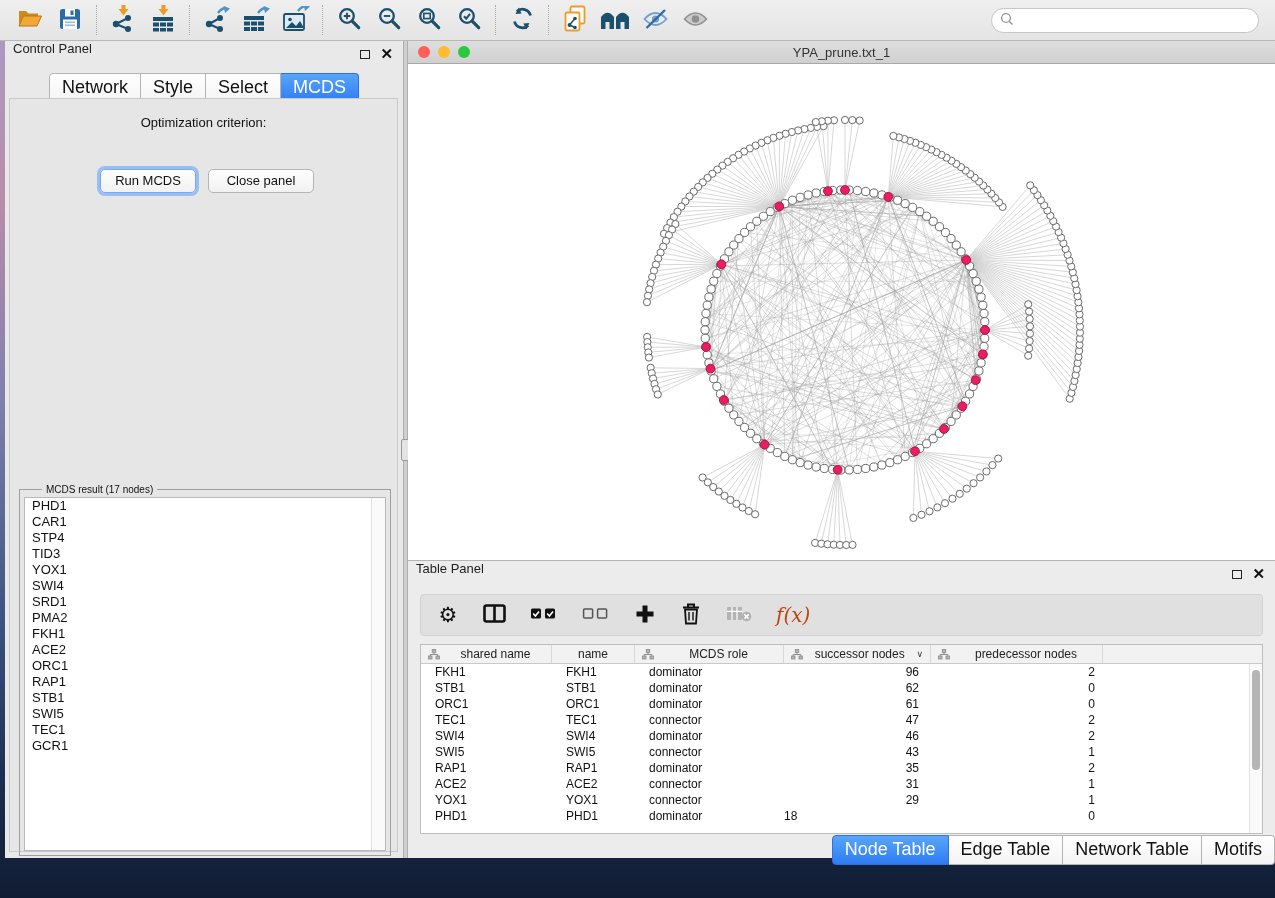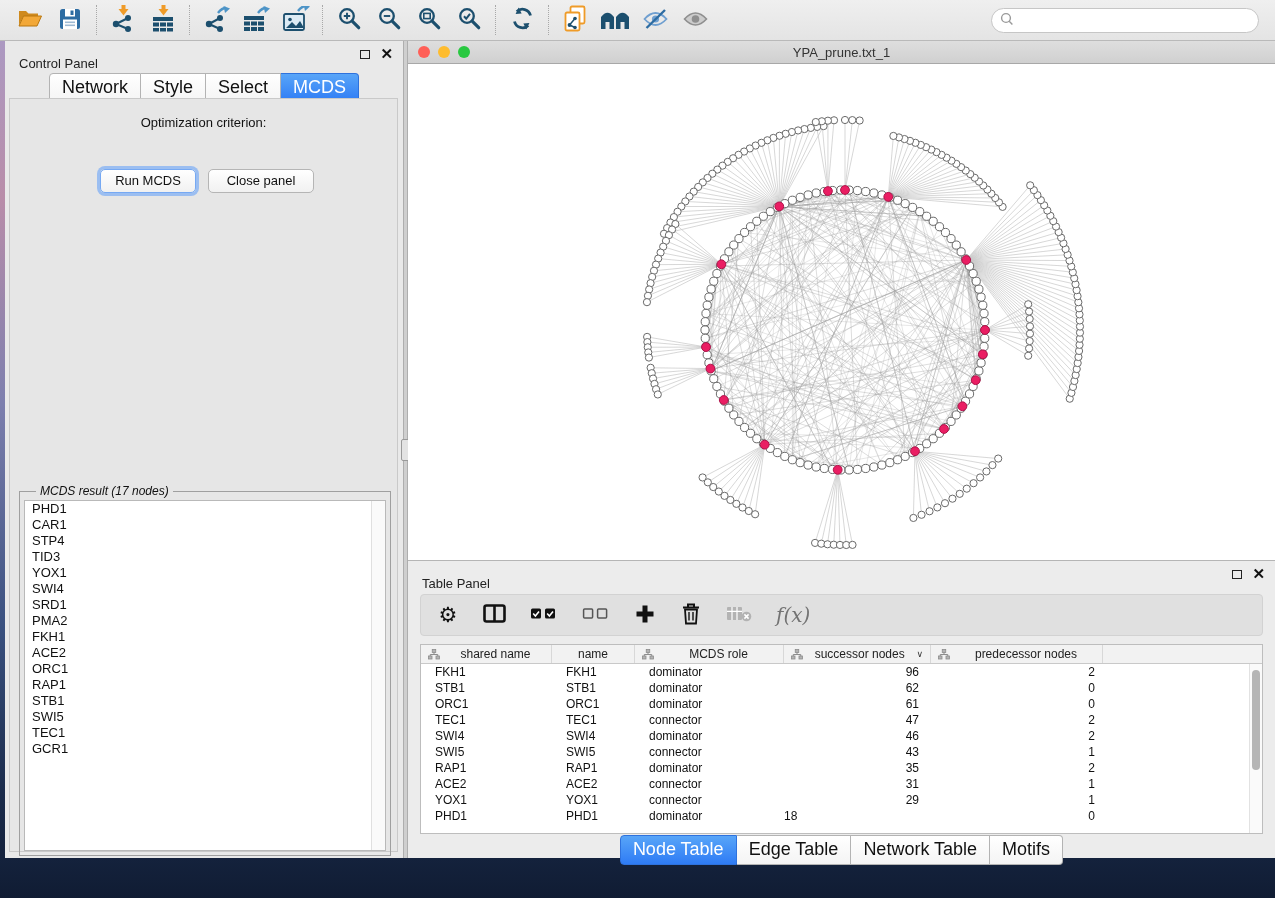--- a/index.html
+++ b/index.html
@@ -16,21 +16,21 @@
   .search-wrap { position:absolute; right:16px; top:8px; width:268px; height:25px; background:#fff;
                  border:1px solid #c6c6c6; border-radius:13px; display:flex; align-items:center; padding-left:8px; }
   .search-wrap input { border:none; outline:none; flex:1; font-size:13px; background:transparent; margin-left:6px; }
 
   
   .main { position:absolute; left:0; top:41px; width:1275px; height:817px; }
   .desktop-strip-left { position:absolute; left:0; top:0; width:5px; height:817px; }
 
   
   .control-panel { position:absolute; left:5px; top:0; width:398px; height:817px; background:#e9e9e9; }
-  .panel-header { position:relative; height:30px; display:flex; align-items:flex-end; padding:0 14px; }
+  .panel-header { position:relative; height:30px; display:flex; align-items:flex-start; padding:0 8px; }
   .panel-title { font-size:13px; color:#222; }
   .panel-header-icons { position:absolute; right:10px; top:8px; display:flex; gap:10px; align-items:center; }
   .float-box { width:10px; height:9px; border:1.5px solid #222; display:inline-block; background:transparent; }
   .close-x { font-size:15px; font-weight:bold; color:#111; line-height:10px; }
 
   .seg { display:flex; }
   .seg .tab { background:linear-gradient(#ffffff,#f4f4f4); border:1px solid #b3b3b3; border-left:none;
               padding:3px 12px 4px; font-size:18px; color:#111; white-space:nowrap; }
   .seg .tab:first-child { border-left:1px solid #b3b3b3; border-radius:4px 0 0 4px; }
   .seg .tab:last-child { border-radius:0 4px 4px 0; }
@@ -47,21 +47,21 @@
                 background:linear-gradient(#6fb1f9,#2e7bf5); display:flex; flex-direction:column;
                 align-items:center; justify-content:center; gap:2px; }
   .arr-up { width:0; height:0; border-left:3.5px solid transparent; border-right:3.5px solid transparent; border-bottom:4.5px solid #fff; }
   .arr-dn { width:0; height:0; border-left:3.5px solid transparent; border-right:3.5px solid transparent; border-top:4.5px solid #fff; }
   .btn { position:absolute; height:24px; background:linear-gradient(#ffffff,#f1f1f1); border:1px solid #b5b5b5;
          border-radius:5px; font-size:13px; color:#111; text-align:center; line-height:22px; }
   .btn.focus-ring { box-shadow:0 0 0 3px rgba(92,156,250,.55); border-color:#76a9f3; }
 
   .mcds-group { position:absolute; left:9px; top:385px; width:372px; height:372px;
                 border:1px solid #9f9f9f; background:transparent; }
-  .mcds-group legend { font-size:12px; color:#111; margin-left:16px; padding:0 4px;font-style:italic; }
+  .mcds-group legend { font-size:10px; color:#111; margin-left:22px; padding:0 4px; }
   .mcds-list { position:absolute; left:4px; right:4px; top:2px; bottom:4px; background:#fff;
                border:1px solid #b9b9b9; overflow:hidden; }
   .mcds-item { font-size:13px; line-height:16px; padding-left:7px; color:#111; }
   .mcds-scroll { position:absolute; right:0; top:0; bottom:0; width:14px; background:#fafafa; border-left:1px solid #e0e0e0; }
 
   
   .vsplit { position:absolute; left:403px; top:0; width:5px; height:817px; background:#cfcfcf;
             border-left:1px solid #aeaeae; border-right:1px solid #aeaeae; }
   .vsplit .grip { position:absolute; left:-3px; top:398px; width:9px; height:22px; background:#e3e3e3;
                   border:1px solid #9a9a9a; border-radius:2px; }
@@ -88,21 +88,21 @@
   .th { display:flex; align-items:center; border-right:1px solid #d8d8d8; font-size:12px; color:#222; }
   .th .th-icon { margin-left:7px; display:flex; }
   .th .th-label { flex:1; text-align:center; padding:0 2px; white-space:nowrap; }
   .th .sortch { margin-right:7px; font-size:9px; color:#333; }
   .tbody { position:absolute; left:0; top:19px; right:13px; bottom:0; }
   .trow { display:flex; height:16px; line-height:16px; font-size:12px; color:#111; }
   .td { white-space:nowrap; overflow:hidden; }
   .vscroll { position:absolute; right:0; top:19px; bottom:0; width:13px; background:#fafafa; border-left:1px solid #e2e2e2; }
   .vthumb { position:absolute; left:2px; top:6px; width:8px; height:100px; background:#b5b5b5; border-radius:4px; }
 
-  .bottom-tabs { position:absolute; left:0; top:274px; width:100%; display:flex; justify-content:center; }
+  .bottom-tabs { position:absolute; left:0; top:274px; width:100%; display:flex; justify-content:flex-end; }
 
   
   .statusbar { position:absolute; left:0; top:858px; width:1275px; height:32px; background:#ececec; border-top:1px solid #c6c6c6; }
   .sb-btn { position:absolute; left:13px; top:5px; width:28px; height:22px; background:linear-gradient(#fdfdfd,#f0f0f0);
             border:1px solid #c0c0c0; border-radius:3px; display:flex; align-items:center; justify-content:center; }
   .memory-btn { position:absolute; right:12px; top:4px; height:24px; padding:0 12px 0 10px;
                 background:linear-gradient(#ffffff,#f2f2f2); border:1px solid #bdbdbd; border-radius:4px;
                 display:flex; align-items:center; gap:7px; font-size:13px; color:#111; }
   .mem-dot { width:11px; height:11px; border-radius:50%; }
   .desktop-strip-bottom { position:absolute; left:0; top:890px; width:1275px; height:8px; }
@@ -1150,21 +1150,21 @@
               <span><svg width="26" height="17" viewBox="0 0 26 17">
                   <g fill="#b3b3b3">
                     <rect x="1" y="2" width="15" height="13" rx="1"></rect>
                   </g>
                   <path d="M1 6.3h15M6 2v13M11 2v13" stroke="#fff" stroke-width="1.2"></path>
                   <circle cx="20.5" cy="11.5" r="4.8" fill="#b3b3b3"></circle>
                   <path d="M18.4 9.4l4.2 4.2M22.6 9.4l-4.2 4.2" stroke="#fff" stroke-width="1.5"></path>
                 </svg></span>
             </div>
             <div class="tp-icon">
-              <span><span style="font-family:'DejaVu Serif',serif;font-style:italic;color:#737373;font-size:20px;">f(x)</span></span>
+              <span><span style="font-family:'DejaVu Serif',serif;font-style:italic;color:#c2410c;font-size:20px;">f(x)</span></span>
             </div>
           </div>
         <div class="dtable">
           <div class="thead" id="thead">
               <div class="th" style="width: 131px;">
                 <span class="th-icon">
                   <svg width="12" height="11" viewBox="0 0 12 11">
                     <g fill="#b3b3b3" stroke="#8c8c8c" stroke-width="0.8">
                       <rect x="4.25" y="0.5" width="3.5" height="3"></rect>
                       <rect x="0.5" y="7" width="3.5" height="3"></rect>

